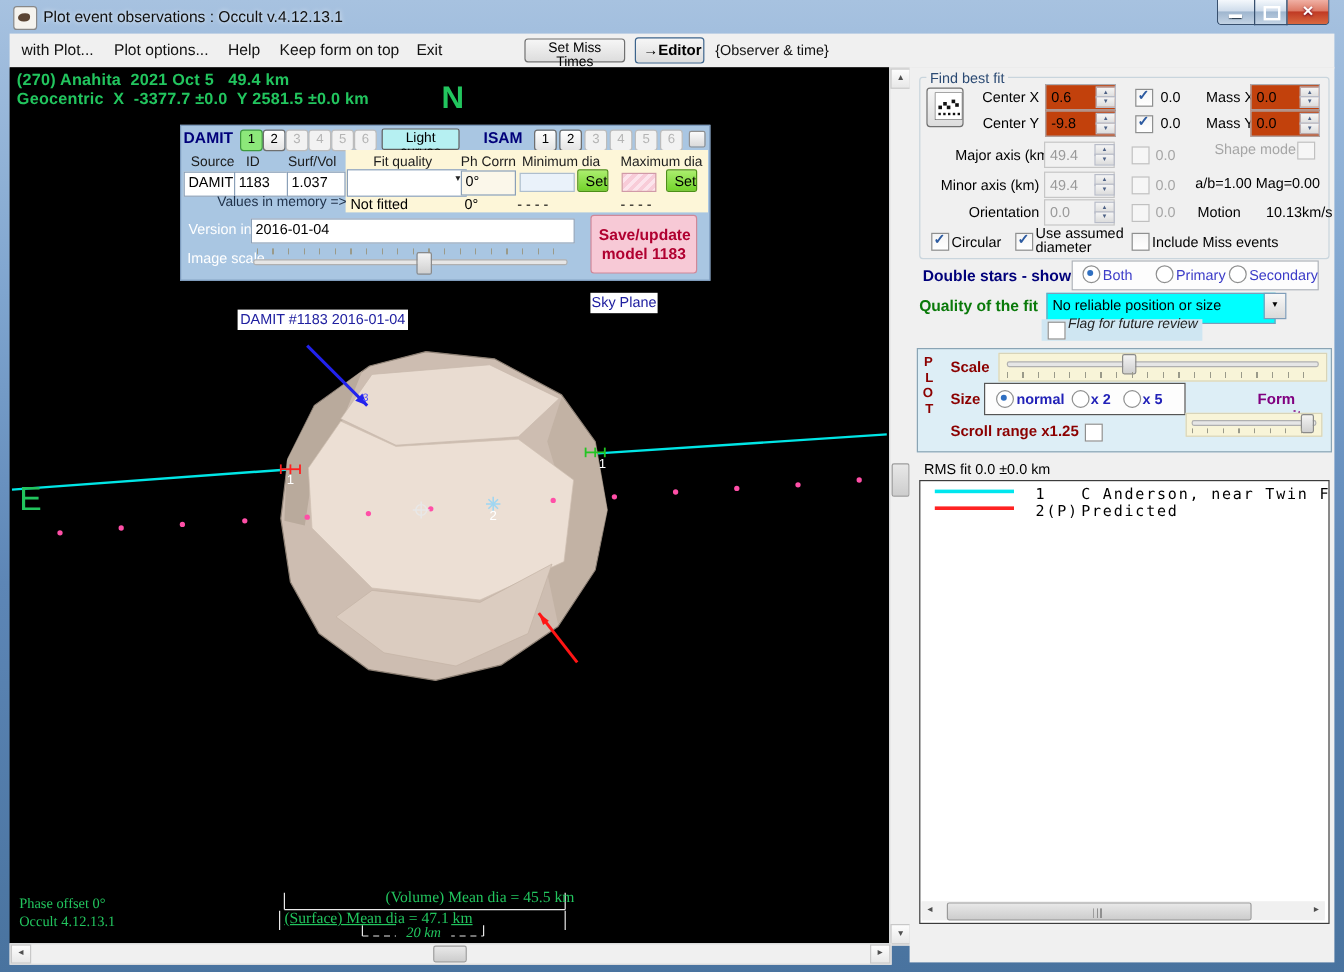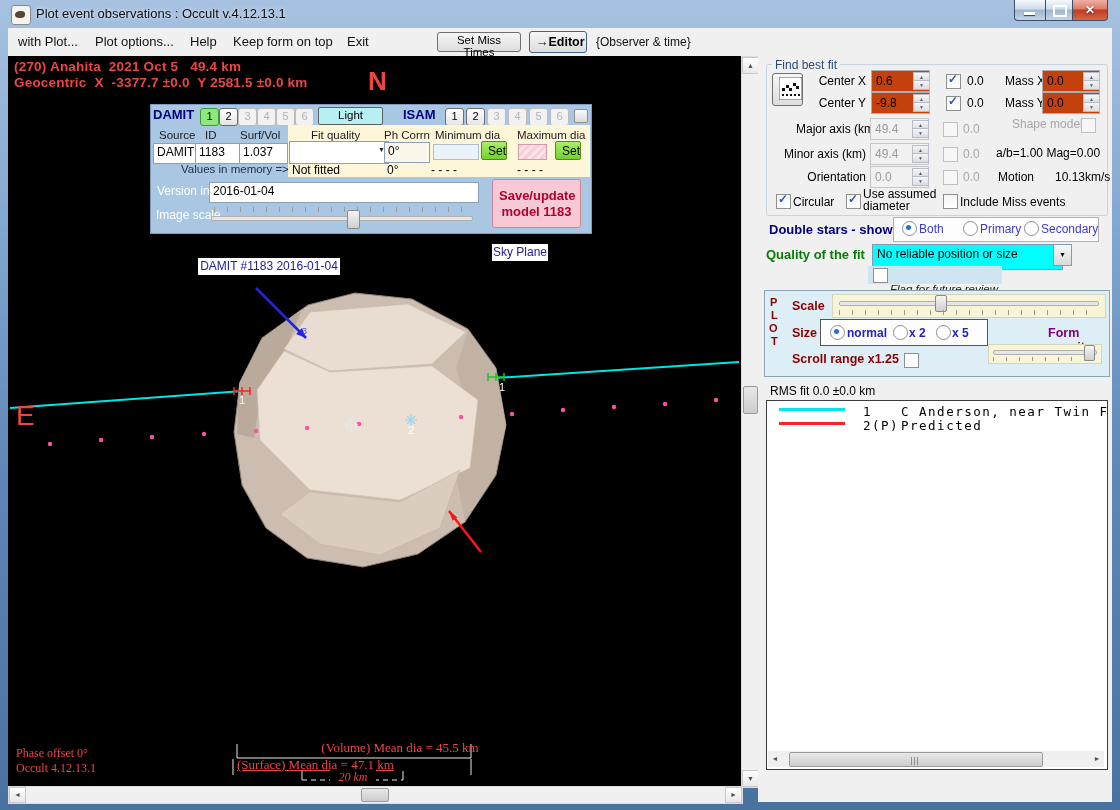--- a/index.html
+++ b/index.html
@@ -26,21 +26,21 @@
   #btn-max i{position:absolute;left:7px;top:5px;width:10px;height:8px;border:2px solid #fff;}
   #btn-close span{font-size:12px;line-height:19px;font-weight:bold;text-shadow:0 1px 2px #602;}
   
   #menubar{left:8px;top:28px;width:1104px;height:28px;background:#f0f0f0;
     border-bottom:1px solid #d8d8d8;}
   .menuitem{top:0;height:28px;line-height:28px;font-size:13px;color:#111;}
   .btn{background:linear-gradient(180deg,#f6f6f6,#dddddd);border:1px solid #707070;
     border-radius:3px;font-size:11.5px;text-align:center;color:#000;}
   
   #plot{left:8px;top:56px;width:733px;height:730px;background:#000;}
-  .wtxt{color:#ef4444;white-space:pre;}
+  .wtxt{color:#22c55e;white-space:pre;}
   #ptitle1,#ptitle2{font-size:13.5px;font-weight:bold;letter-spacing:.2px;}
   .serif{font-family:"Liberation Serif",serif;}
   .marklbl{color:#fff;font-size:11px;}
   
   #damit{left:150px;top:104px;width:440px;height:128px;background:#a9c6e2;
     border:1px solid #7e9cbe;font-size:12px;}
   .dtab{top:3px;width:17px;height:16px;line-height:14px;text-align:center;font-size:11px;
     background:linear-gradient(#ffffff,#e4e4e4);border:1px solid #6f6f6f;border-radius:3px;}
   .dtab.on{background:#8ce87a;border-color:#3f9a3f;}
   .dtab.dis{color:#b4b4b4;border-color:#bcbcbc;background:#f2f2f2;}
@@ -404,21 +404,21 @@
     <span class="abs bluelbl" style="left:222px;top:166px;">Primary</span>
     <span class="abs rad" style="left:266px;top:165px;"></span>
     <span class="abs bluelbl" style="left:283px;top:166px;">Secondary</span>
 
     <span class="abs green" style="left:8px;top:191px;">Quality of the fit</span>
     <div class="abs" style="left:114px;top:188px;width:181px;height:20px;background:#00ffff;border:1px solid #7f9db9;font-size:12px;padding:2px 4px;">No reliable position or size</div>
     <div class="abs" style="left:295px;top:188px;width:17px;height:20px;background:linear-gradient(#f8f8f8,#dadada);border:1px solid #7f9db9;text-align:center;font-size:7px;line-height:20px;">▼</div>
 
     <div class="abs" style="left:110px;top:210px;width:134px;height:18px;background:#cfe6f2;"></div>
     <span class="abs cb" style="left:115px;top:212px;background:#fff;"></span>
-    <span class="abs" style="left:132px;top:227px;font-size:11.5px;font-style:italic;color:#222;">Flag for future review</span>
+    <span class="abs" style="left:132px;top:208px;font-size:11.5px;font-style:italic;color:#222;">Flag for future review</span>
 
     <div class="abs" style="left:6px;top:234px;width:344px;height:85px;background:#ddeef6;border:1px solid #8aa4b4;"></div>
     <span class="abs dred" style="left:12px;top:240px;font-size:11px;">P</span>
     <span class="abs dred" style="left:13px;top:253px;font-size:11px;">L</span>
     <span class="abs dred" style="left:11px;top:266px;font-size:11px;">O</span>
     <span class="abs dred" style="left:13px;top:279px;font-size:11px;">T</span>
 
     <span class="abs dred" style="left:34px;top:243px;font-size:12.5px;">Scale</span>
     <div class="abs" style="left:74px;top:238px;width:272px;height:22px;background:#f8f4d8;border:1px solid #d8d4b8;"></div>
     <div class="abs groove" style="left:81px;top:245px;width:258px;height:3px;"></div>

